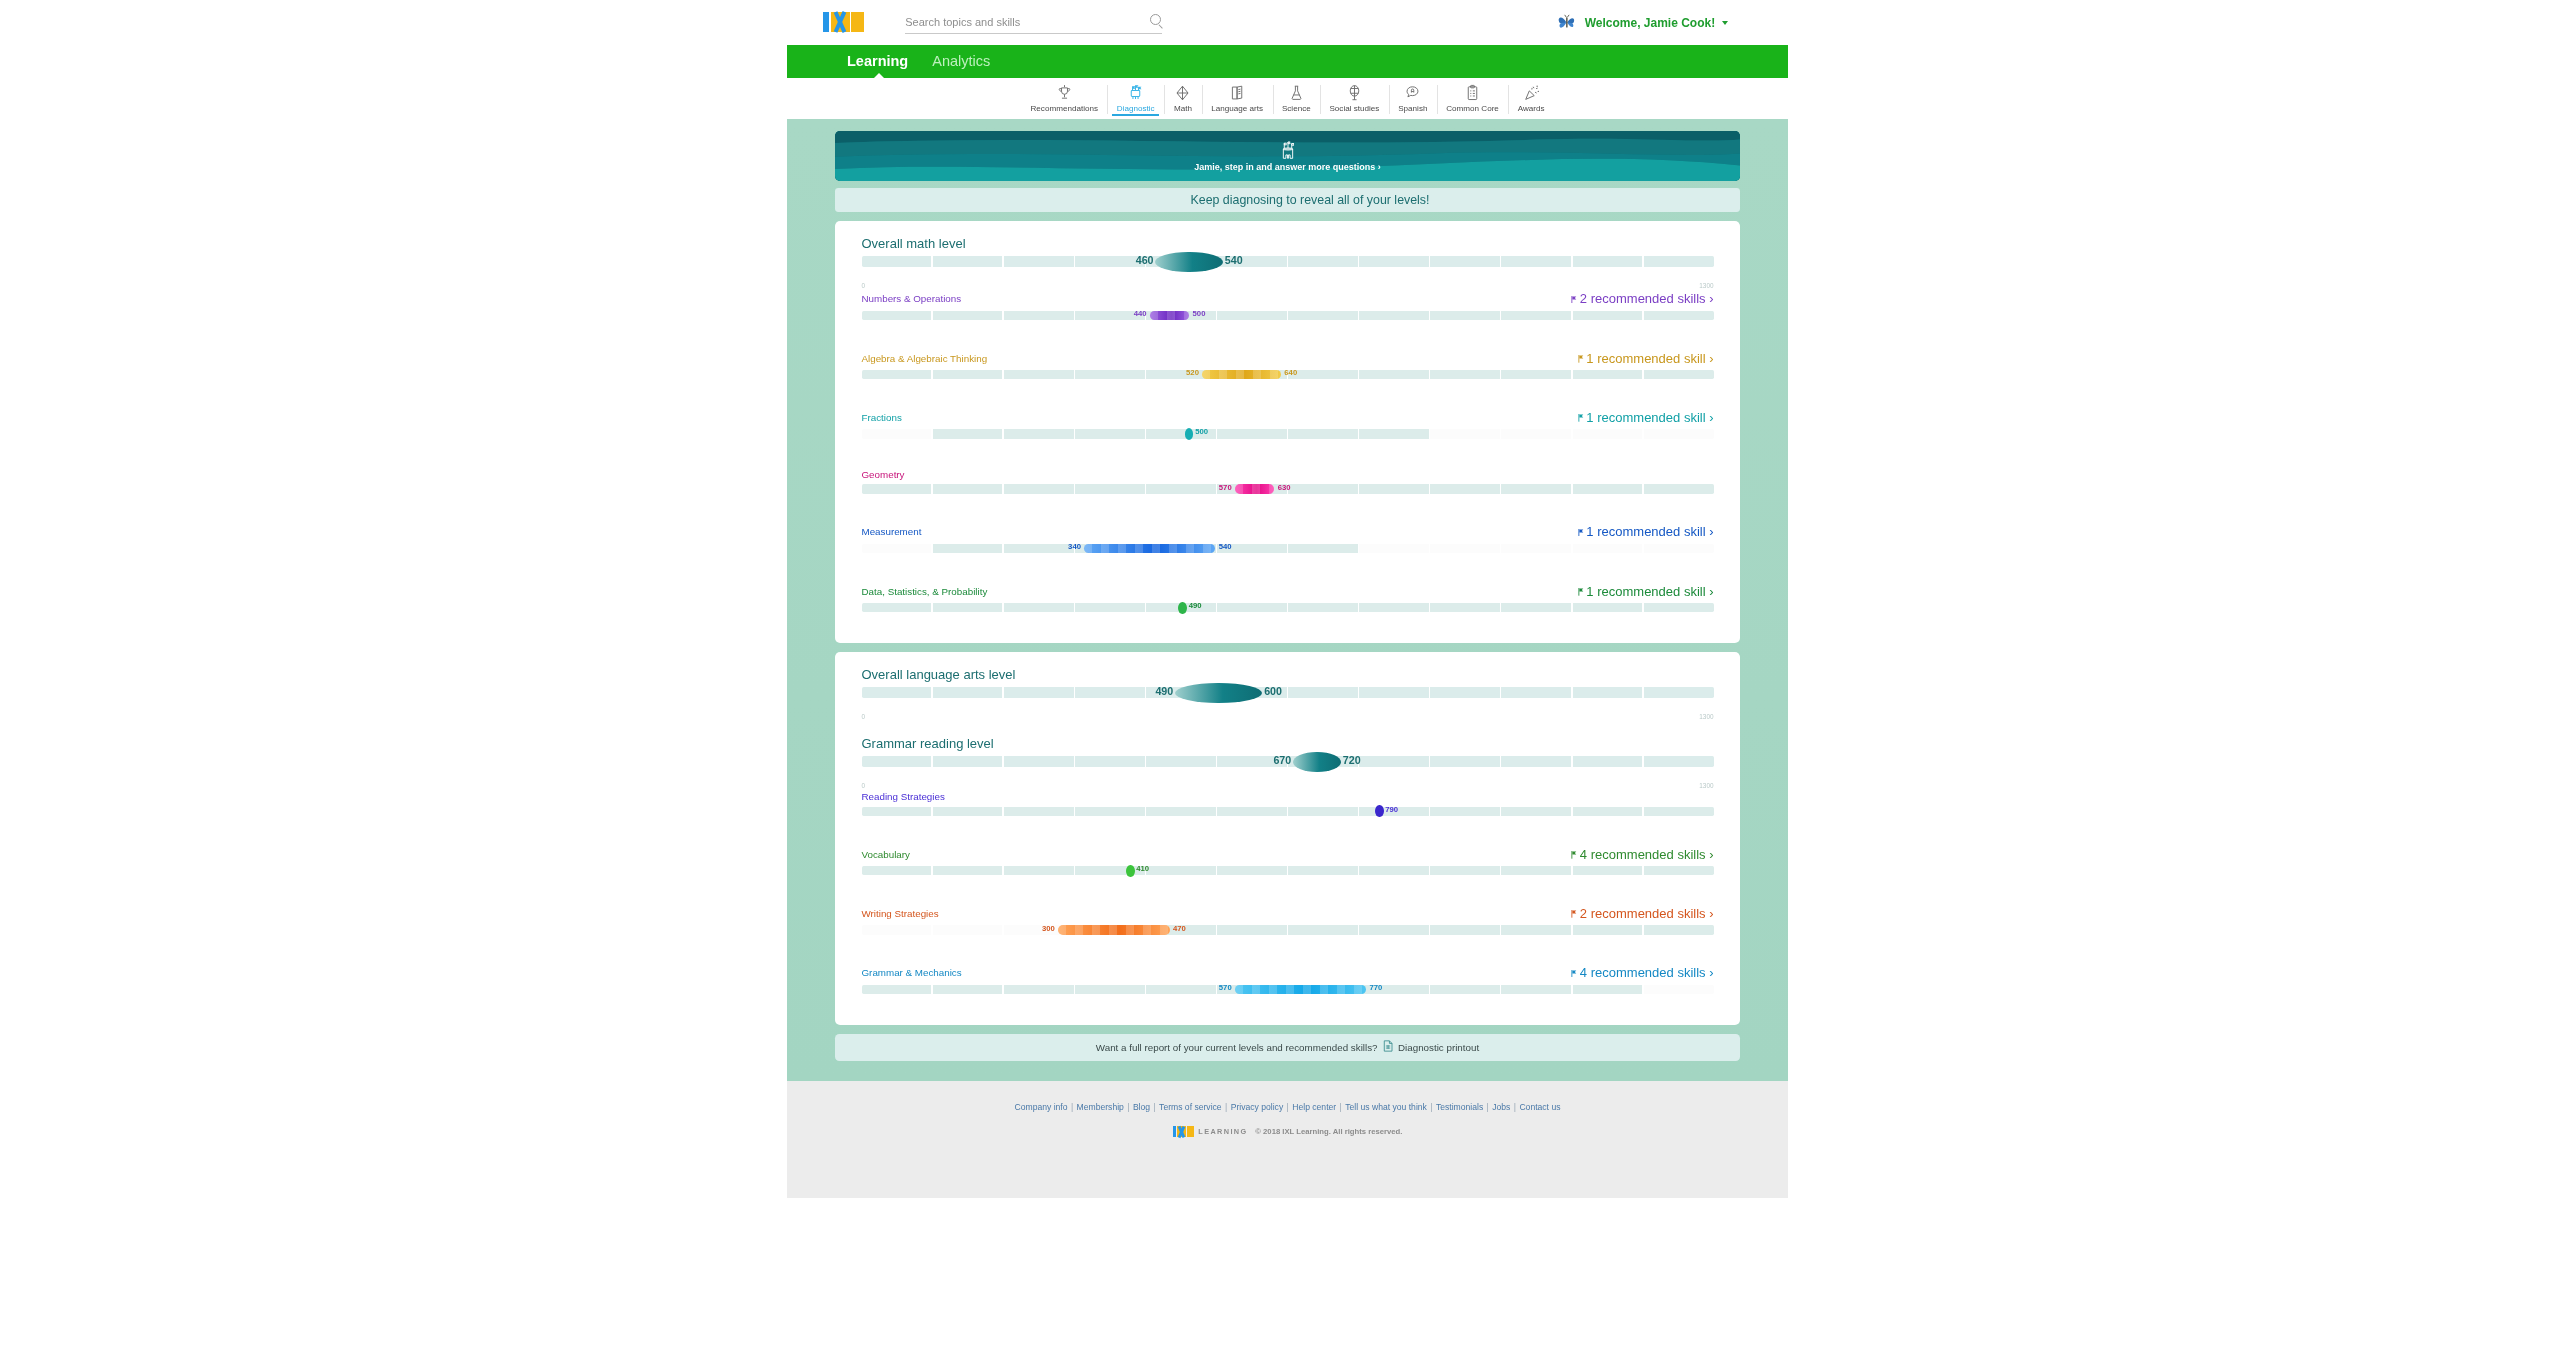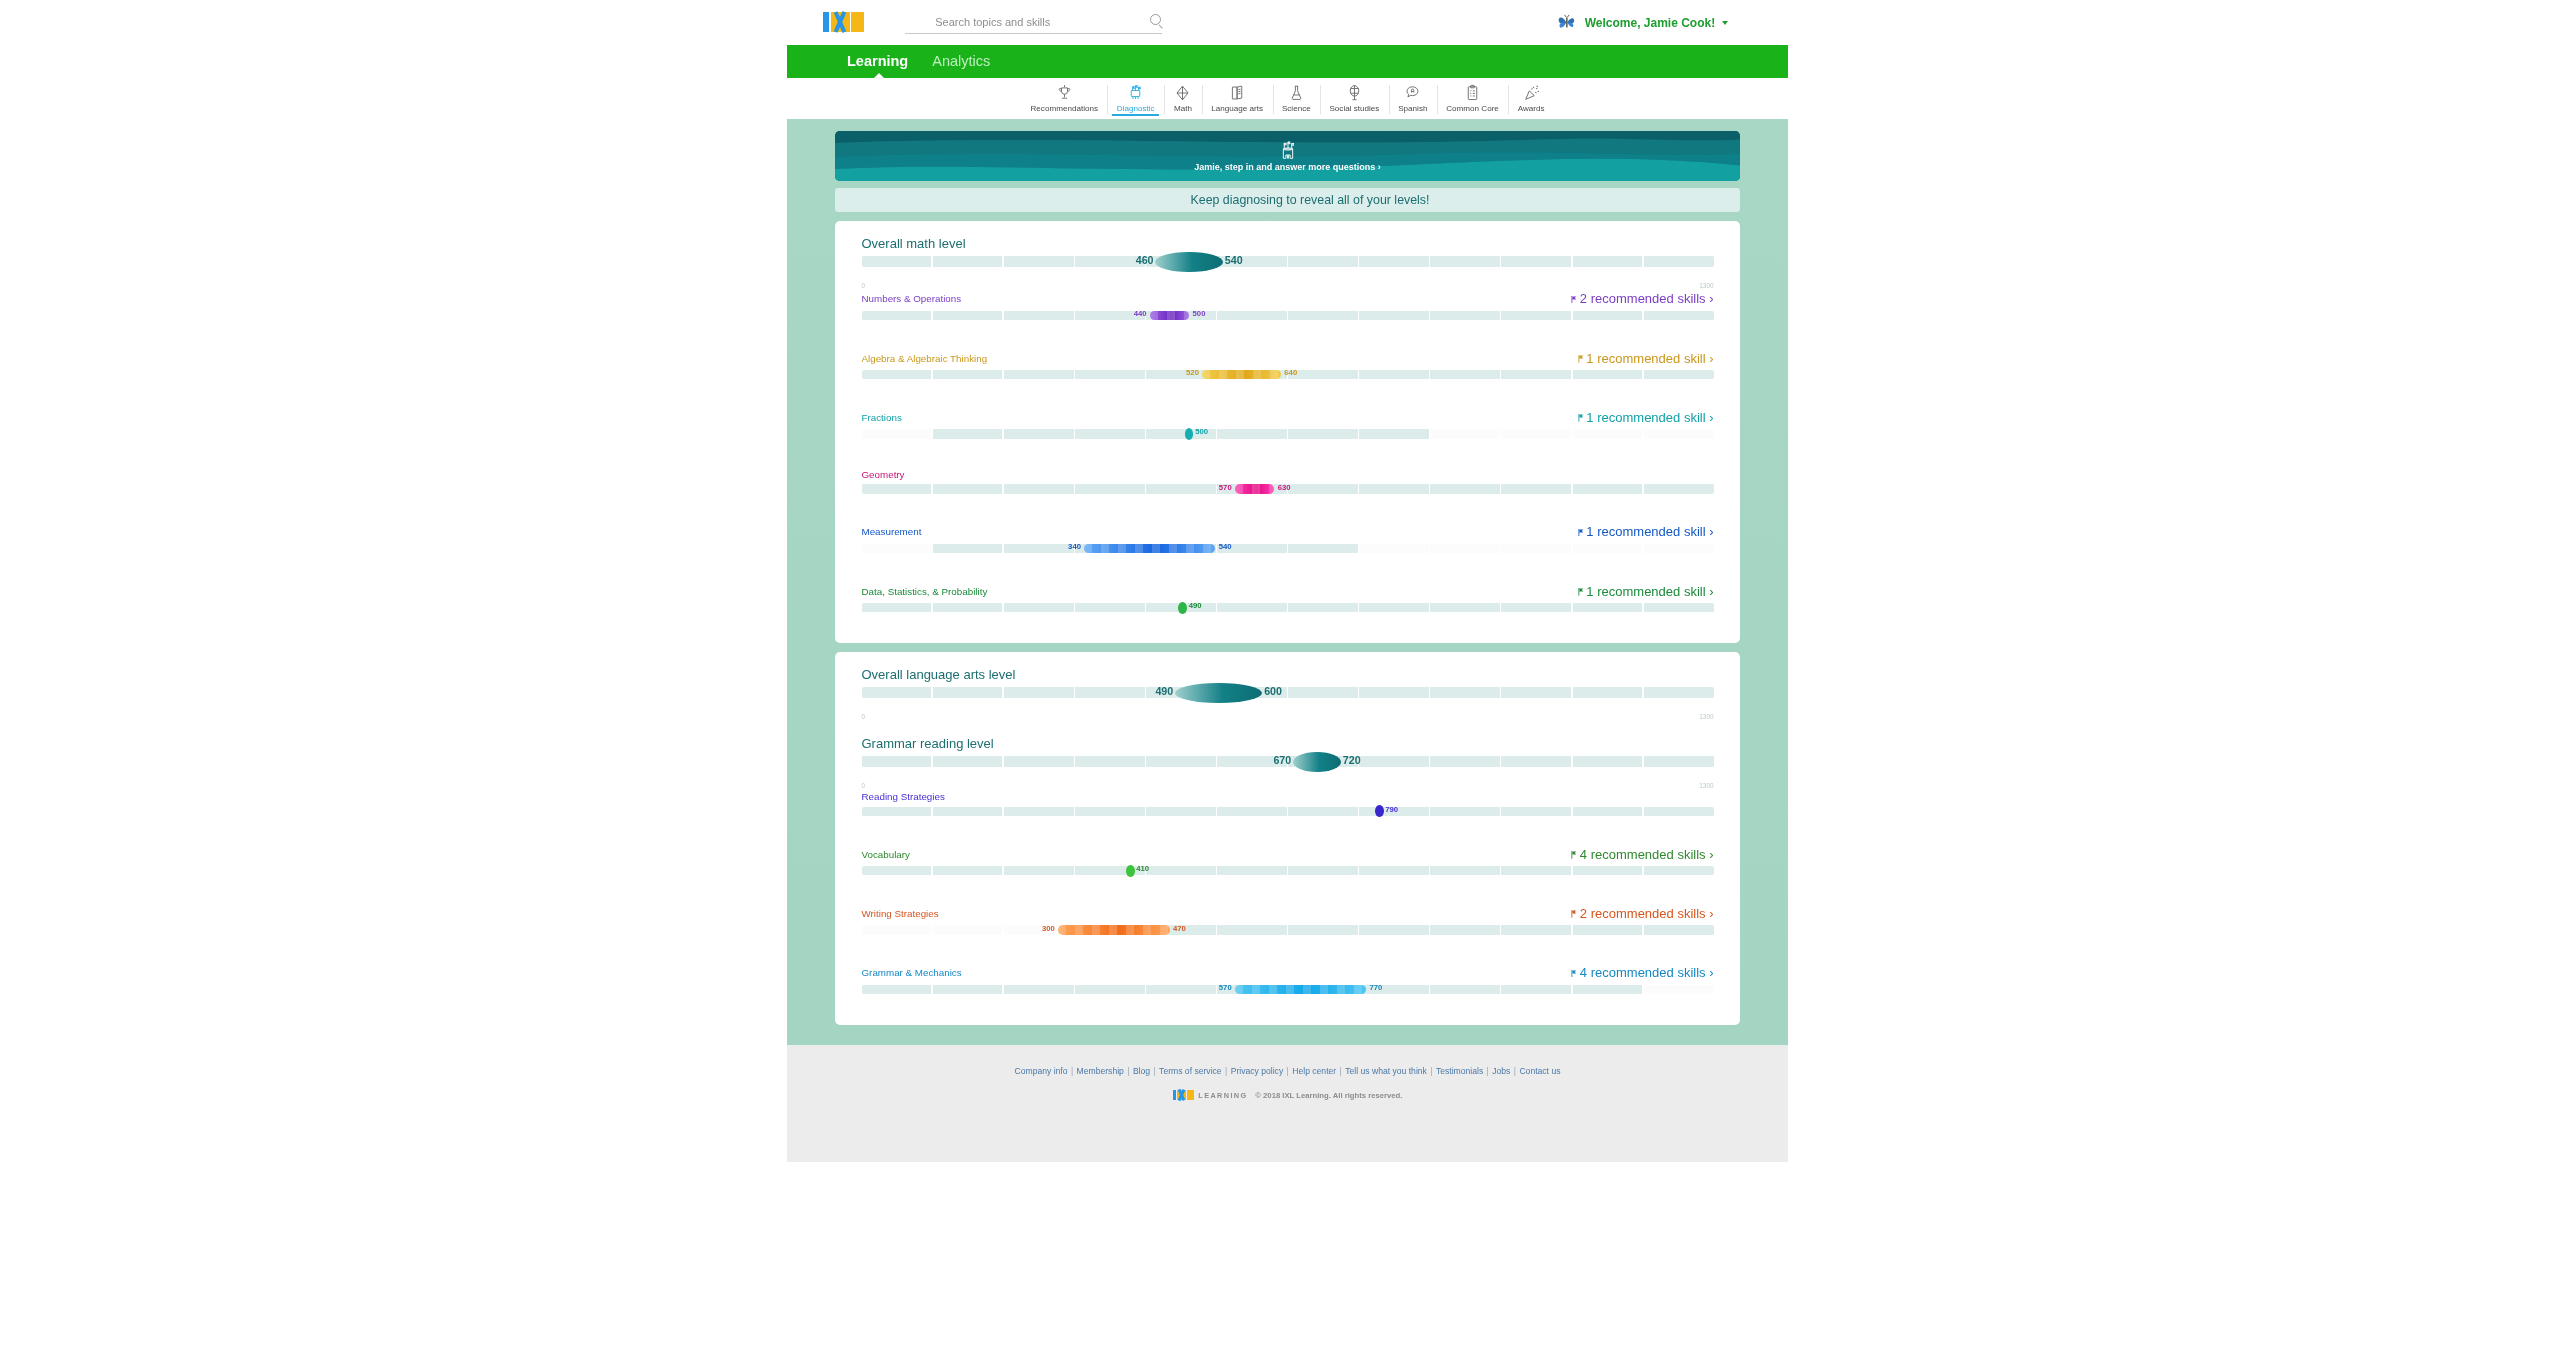--- a/index.html
+++ b/index.html
@@ -37,21 +37,21 @@
   }
   .logo-x span::after { transform:rotate(-24deg); }
   .logo-l { margin-left:0.9px; width:13.7px; height:20.5px; background:#f5b715; }
 
   .search-wrap {
     margin-left:41px; width:257px; position:relative;
     border-bottom:0.9px solid #c9c9c9; height:23px;
   }
   .search-wrap input {
     width:100%; height:22px; border:0; outline:0; background:transparent;
-    font-family:"Liberation Sans", sans-serif; font-size:11px; color:#444;margin-left:30px;
+    font-family:"Liberation Sans", sans-serif; font-size:11px; color:#444;
   }
   .search-wrap input::placeholder { color:#8e8e8e; }
   .search-ico {
     position:absolute; right:1.7px; top:3.4px; width:11px; height:11px;
     border:1.4px solid #9a9a9a; border-radius:50%;
   }
   .search-ico::after{
     content:""; position:absolute; right:-3.4px; bottom:-2.6px; width:5.1px; height:1.4px;
     background:#9a9a9a; transform:rotate(45deg);
   }
@@ -783,20 +783,31 @@
                 <div class="fill" style="left: 43.8462%; width: 15.3846%; background: linear-gradient(90deg, rgb(78, 198, 242), rgb(18, 167, 232) 55%, rgb(78, 198, 242));">
                   <div class="gloss"></div>
                 </div>
                 <div class="lbl left" style="color: rgb(20, 136, 196); right: calc(56.1538% + 3.4px);">570</div>
                 <div class="lbl right" style="color: rgb(20, 136, 196); left: calc(59.2308% + 3.4px);">770</div>
               </div>
             </div>
           </div>
       </div>
 
+      <div class="printout">
+        <span class="ptext">Want a full report of your current levels and recommended skills?</span>
+        <span class="doc-ico">
+          <svg width="10.3" height="12" viewBox="0 0 12 14" fill="none" stroke="#3b8c8f" stroke-width="1">
+            <path d="M1.5 1h6l3 3v9h-9z"></path>
+              <path d="M7.5 1v3h3"></path>
+            <path d="M3.4 7h5M3.4 9.4h5M5.9 6v4.4"></path>
+          </svg>
+        </span>
+        <span class="plink">Diagnostic printout</span>
+      </div>
 
     </div>
 
     <div class="footer">
       <div class="flinks" id="footer-links"><a>Company info</a><span class="sep">|</span><a>Membership</a><span class="sep">|</span><a>Blog</a><span class="sep">|</span><a>Terms of service</a><span class="sep">|</span><a>Privacy policy</a><span class="sep">|</span><a>Help center</a><span class="sep">|</span><a>Tell us what you think</a><span class="sep">|</span><a>Testimonials</a><span class="sep">|</span><a>Jobs</a><span class="sep">|</span><a>Contact us</a></div>
       <div class="fbrand">
         <span class="mini-logo">
           <span class="mi"></span>
             <span class="mx"></span>
             <span class="ml"></span>

